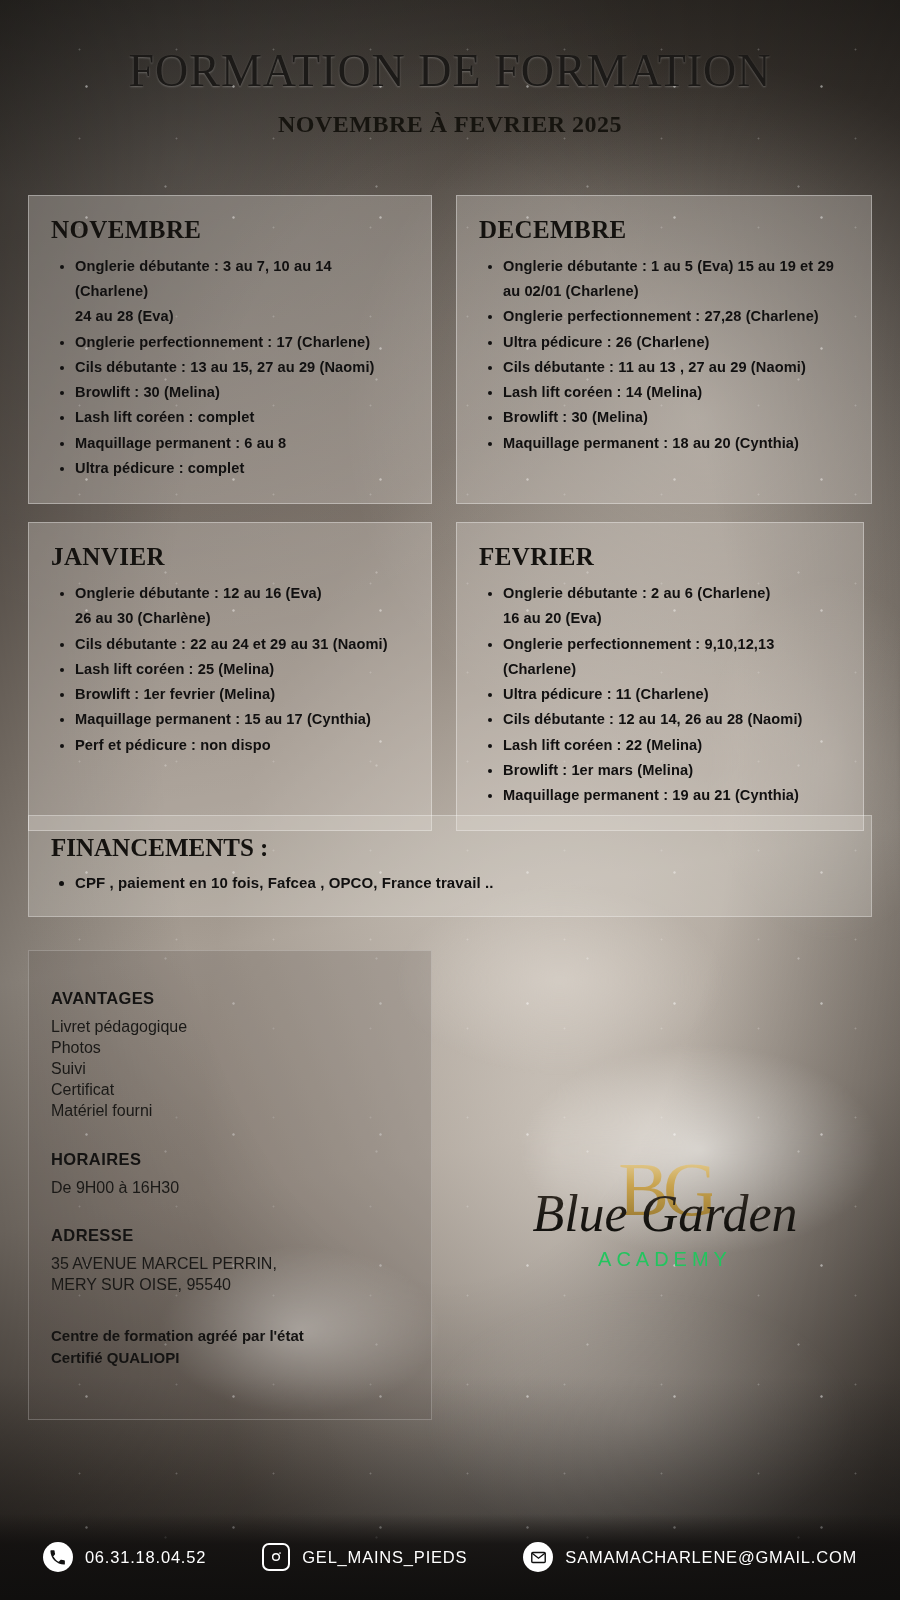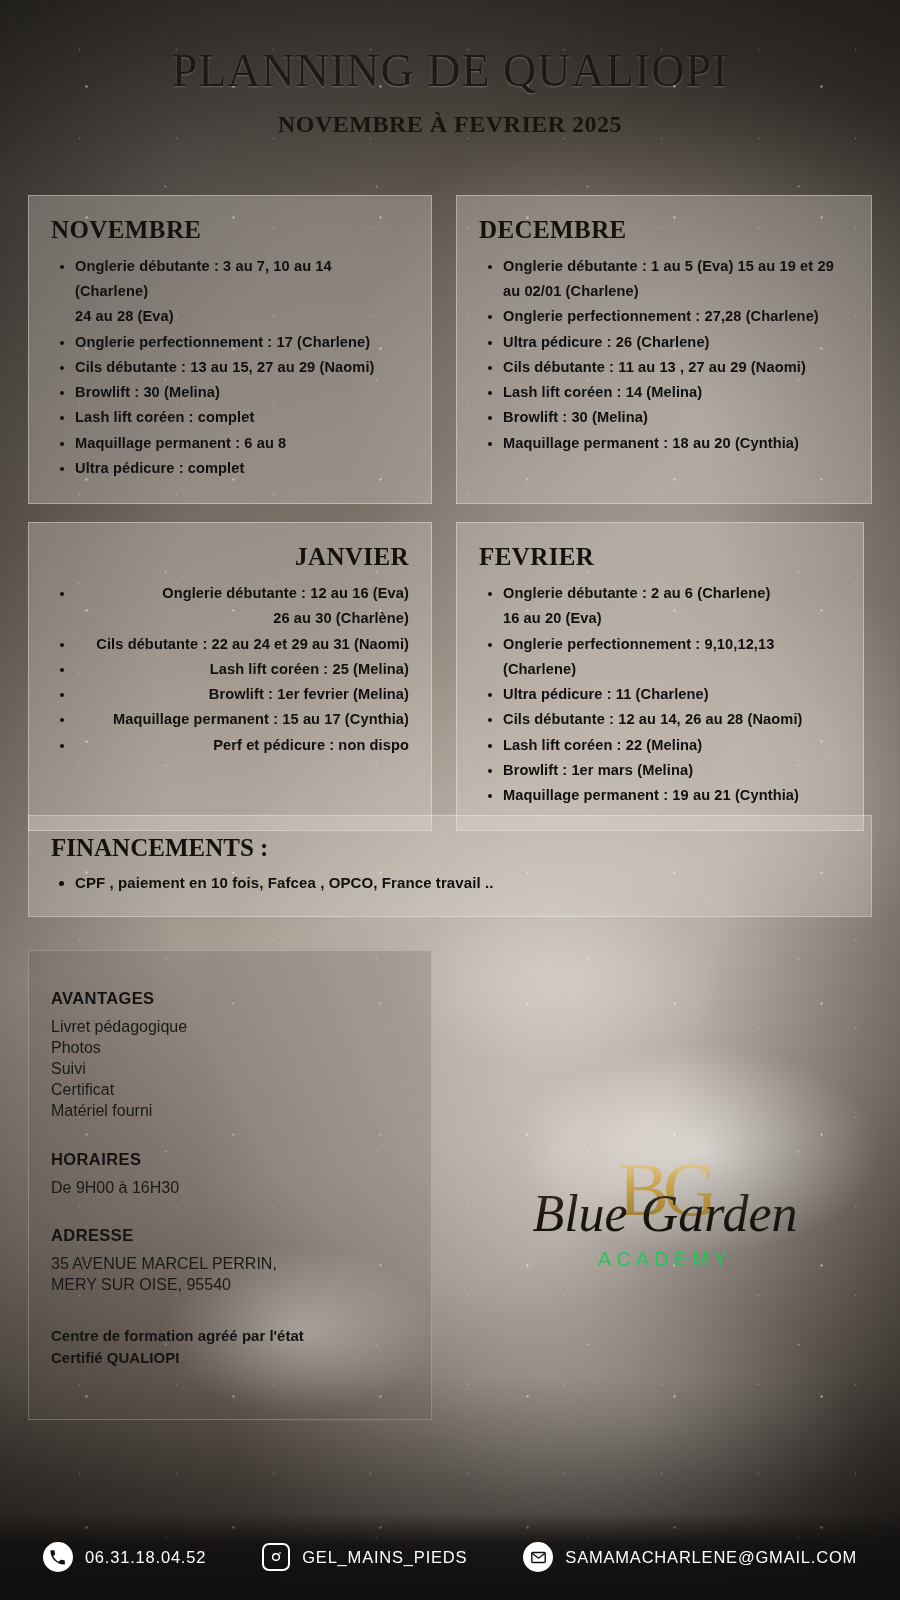--- a/index.html
+++ b/index.html
@@ -95,21 +95,21 @@
     margin-top: 13px;
   }
   .card {
     background: rgba(228,223,216,0.30);
     border: 1px solid rgba(255,255,255,0.35);
     padding: 20px 22px 22px 22px;
     box-sizing: border-box;
   }
   .card.nov { width: 404px; min-height: 305px; }
   .card.dec { width: 416px; min-height: 305px; }
-  .card.jan { width: 404px; min-height: 285px; text-align: right; }
+  .card.jan { width: 404px; min-height: 285px; }
   .card.fev { width: 408px; min-height: 285px; }
 
   .row2 { margin-top: 18px; }
 
   .month {
     font-family: "Liberation Serif", serif;
     font-size: 25px;
     font-weight: 700;
     color: #14120f;
     margin: 0 0 10px 0;
@@ -287,21 +287,21 @@
 <body>
 
 <div class="bg"></div>
 <div class="bg-blobs"></div>
 <div class="bg-vignette"></div>
 <div class="sparkles"></div>
 
 <div class="page">
 
   <div class="title-wrap">
-    <h1 class="main-title">PLANNING DE QUALIOPI</h1>
+    <h1 class="main-title">FORMATION DE FORMATION</h1>
     <h2 class="sub-title">NOVEMBRE À FEVRIER 2025</h2>
   </div>
 
   <div class="cards">
 
     <div class="row">
 
       <div class="card nov">
         <div class="month">NOVEMBRE</div>
         <ul class="items">

